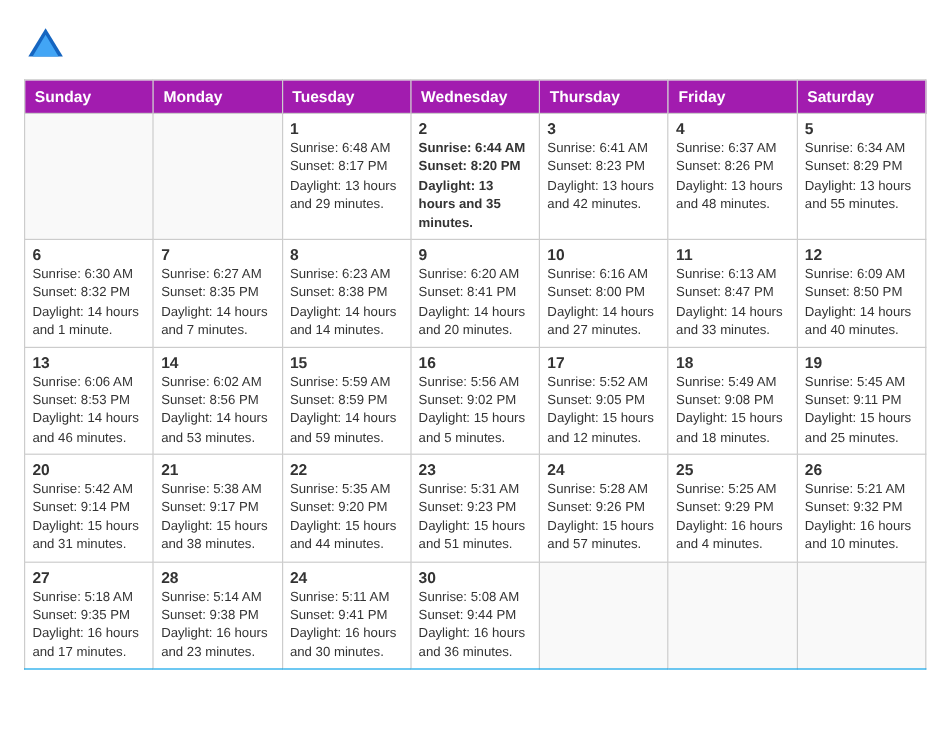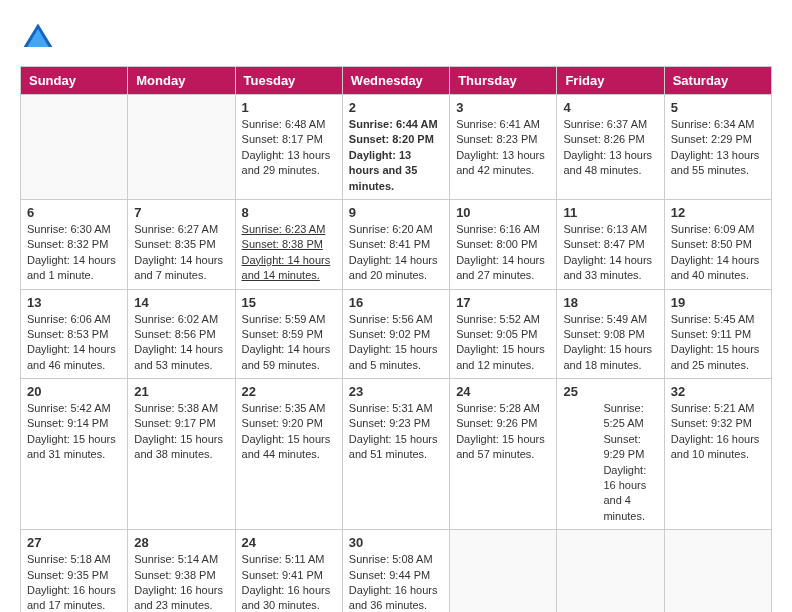--- a/index.html
+++ b/index.html
@@ -50,21 +50,21 @@
     }
     .location {
       font-size: 14px;
       color: #555;
     }
     .calendar {
       width: 100%;
       border-collapse: collapse;
     }
     .calendar th {
-      background-color: #be185d;
+      background-color: #a21caf;
       color: #fff;
       font-size: 13px;
       font-weight: bold;
       padding: 6px 8px;
       text-align: left;
       border: 1px solid #ccc;
     }
     .calendar td {
       border: 1px solid #ccc;
       vertical-align: top;
@@ -148,40 +148,40 @@
         </td>
         <td>
           <span class="day-number">4</span>
           <div class="day-info" style="white-space: pre-line;">Sunrise: 6:37 AM
 Sunset: 8:26 PM
 Daylight: 13 hours and 48 minutes.</div>
         </td>
         <td>
           <span class="day-number">5</span>
           <div class="day-info" style="white-space: pre-line;">Sunrise: 6:34 AM
-Sunset: 2:29 PM
+Sunset: 8:29 PM
 Daylight: 13 hours and 55 minutes.</div>
         </td>
       </tr>
       <tr>
         <td>
           <span class="day-number">6</span>
           <div class="day-info" style="white-space: pre-line;">Sunrise: 6:30 AM
 Sunset: 8:32 PM
 Daylight: 14 hours and 1 minute.</div>
         </td>
         <td>
           <span class="day-number">7</span>
           <div class="day-info" style="white-space: pre-line;">Sunrise: 6:27 AM
 Sunset: 8:35 PM
 Daylight: 14 hours and 7 minutes.</div>
         </td>
         <td>
           <span class="day-number">8</span>
-          <div class="day-info" style="white-space: pre-line; text-decoration: underline;">Sunrise: 6:23 AM
+          <div class="day-info" style="white-space: pre-line;">Sunrise: 6:23 AM
 Sunset: 8:38 PM
 Daylight: 14 hours and 14 minutes.</div>
         </td>
         <td>
           <span class="day-number">9</span>
           <div class="day-info" style="white-space: pre-line;">Sunrise: 6:20 AM
 Sunset: 8:41 PM
 Daylight: 14 hours and 20 minutes.</div>
         </td>
         <td>
@@ -273,26 +273,26 @@
 Daylight: 15 hours and 51 minutes.</div>
         </td>
         <td>
           <span class="day-number">24</span>
           <div class="day-info" style="white-space: pre-line;">Sunrise: 5:28 AM
 Sunset: 9:26 PM
 Daylight: 15 hours and 57 minutes.</div>
         </td>
         <td>
           <span class="day-number">25</span>
-          <div class="day-info" style="white-space: pre-line; margin-left: 40px;">Sunrise: 5:25 AM
+          <div class="day-info" style="white-space: pre-line;">Sunrise: 5:25 AM
 Sunset: 9:29 PM
 Daylight: 16 hours and 4 minutes.</div>
         </td>
         <td>
-          <span class="day-number">32</span>
+          <span class="day-number">26</span>
           <div class="day-info" style="white-space: pre-line;">Sunrise: 5:21 AM
 Sunset: 9:32 PM
 Daylight: 16 hours and 10 minutes.</div>
         </td>
       </tr>
       <tr class="last-row">
         <td>
           <span class="day-number">27</span>
           <div class="day-info" style="white-space: pre-line;">Sunrise: 5:18 AM
 Sunset: 9:35 PM

